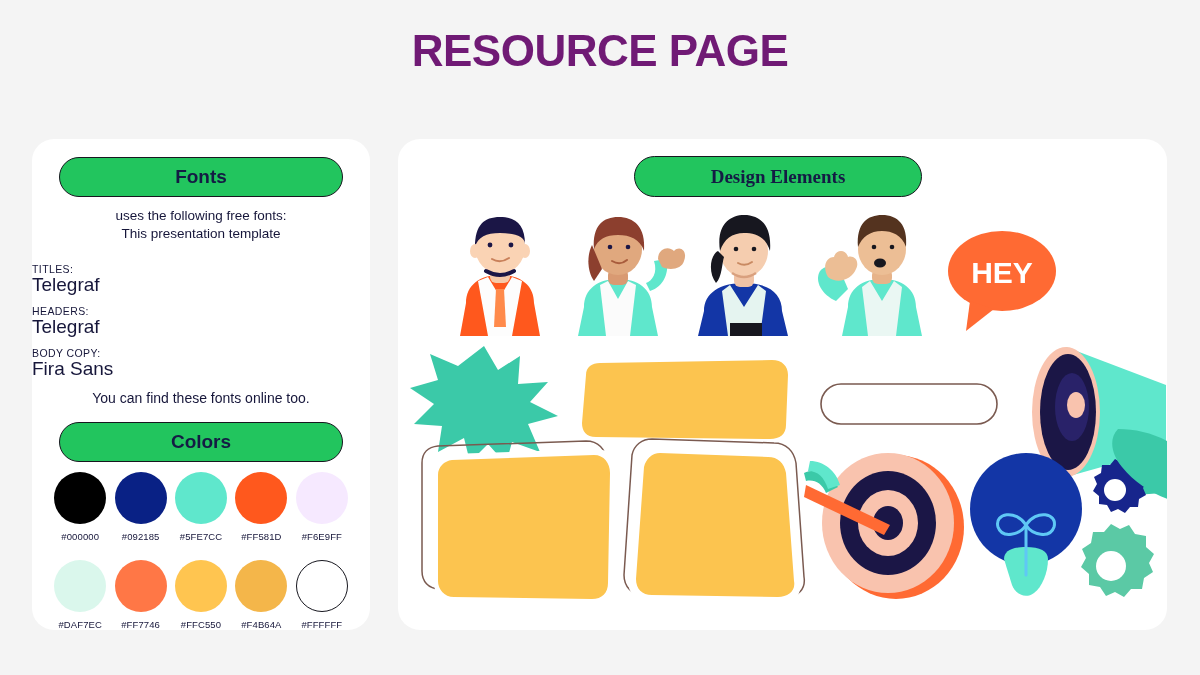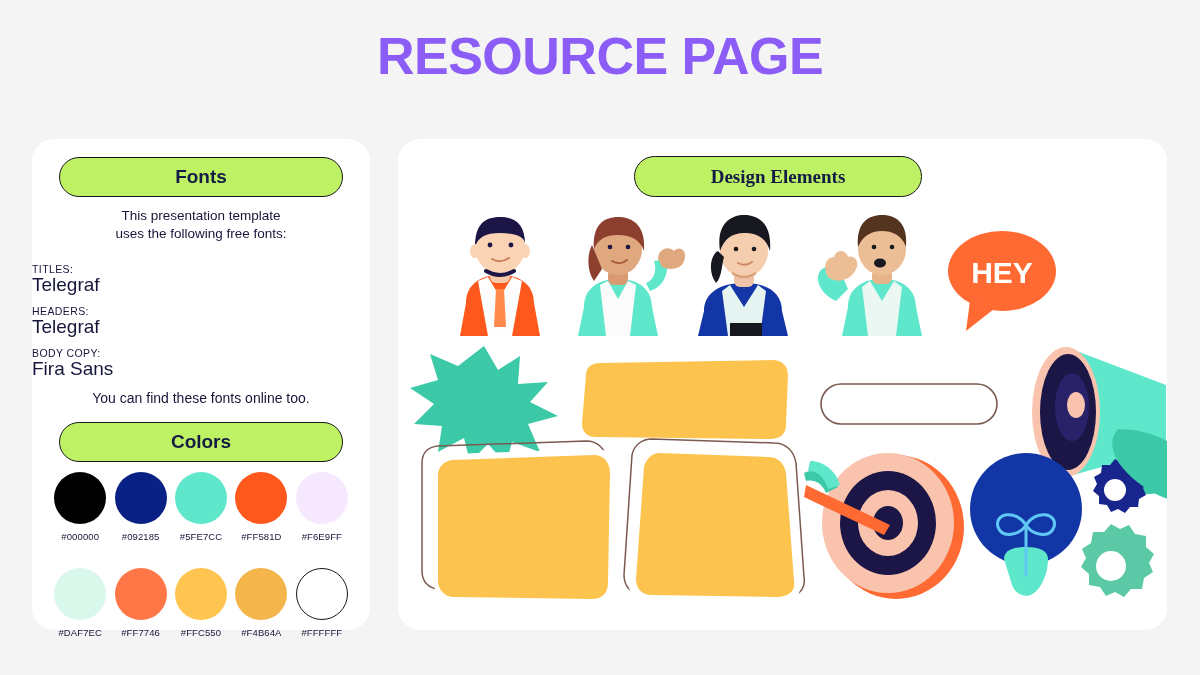--- a/index.html
+++ b/index.html
@@ -9,39 +9,39 @@
     font-family: "Liberation Sans", sans-serif;
     overflow: hidden;
   }
   .slide { position: relative; width: 1200px; height: 675px; background: #f4f4f4; }
 
   
   .page-title {
     position: absolute; top: 26px; left: 0; width: 1200px;
     text-align: center;
     font-family: "Liberation Sans", sans-serif;
-    font-weight: 700; font-size: 52px; letter-spacing: -0.5px;
-    color: #8b5cf6;
+    font-weight: 700; font-size: 44px; letter-spacing: -0.5px;
+    color: #701a75;
   }
   .page-subtitle {
     position: absolute; top: 93px; left: 0; width: 1200px;
     text-align: center; font-size: 17px; color: #1a1a1a;
   }
 
   
   .card {
     position: absolute; background: #ffffff; border-radius: 22px;
   }
   #left-card  { left: 32px;  top: 139px; width: 338px; height: 491px; }
   #right-card { left: 398px; top: 139px; width: 769px; height: 491px; }
 
   
   .pill {
     position: absolute; border: 1.4px solid #17171f; border-radius: 22px;
-    background: #bef264; display: flex; align-items: center; justify-content: center;
+    background: #22c55e; display: flex; align-items: center; justify-content: center;
     font-weight: 700; color: #141b44;
   }
   #fonts-pill  { left: 27px; top: 18px; width: 284px; height: 40px; font-size: 19px; }
   #colors-pill { left: 27px; top: 283px; width: 284px; height: 40px; font-size: 19px; }
   #elements-pill { left: 236px; top: 17px; width: 288px; height: 41px; font-size: 19px; font-family: Liberation Serif, serif; }
 
   
   .fonts-intro {
     position: absolute; left: 0; top: 68px; width: 338px; text-align: center;
     font-size: 13.5px; line-height: 1.35; color: #16163a;
@@ -53,21 +53,21 @@
   #font-row-1 { top: 166px; }
   #font-row-2 { top: 208px; }
   .fonts-outro {
     position: absolute; left: 0; top: 251px; width: 338px; text-align: center;
     font-size: 14px; color: #16163a;
   }
 
   
   .swatch-grid {
     position: absolute; left: 18px; top: 333px; width: 302px;
-    display: grid; grid-template-columns: repeat(5, 1fr); row-gap: 26px;
+    display: grid; grid-template-columns: repeat(5, 1fr); row-gap: 18px;
   }
   .swatch-cell { display: flex; flex-direction: column; align-items: center; }
   .swatch-dot { width: 52px; height: 52px; border-radius: 50%; }
   .swatch-dot.outlined { border: 1.2px solid #17171f; }
   .swatch-hex { margin-top: 7px; font-size: 9.5px; color: #16163a; letter-spacing: .1px; }
 
   
   .footer-note {
     position: absolute; right: 34px; top: 637px;
     font-size: 9.5px; font-weight: 700; letter-spacing: .45px; color: #e0785c;
@@ -84,22 +84,22 @@
 
   <div class="page-title">RESOURCE PAGE</div>
 
   <div class="card" id="left-card">
 
     <div class="pill" id="fonts-pill">
       <span>Fonts</span>
     </div>
 
     <div class="fonts-intro">
+      <div>uses the following free fonts:</div>
       <div>This presentation template</div>
-      <div>uses the following free fonts:</div>
     </div>
 
     <div class="font-row" id="font-row-0">
       <div class="font-label">TITLES:</div>
       <div class="font-name">Telegraf</div>
     </div>
     <div class="font-row" id="font-row-1">
       <div class="font-label">HEADERS:</div>
       <div class="font-name">Telegraf</div>
     </div>

